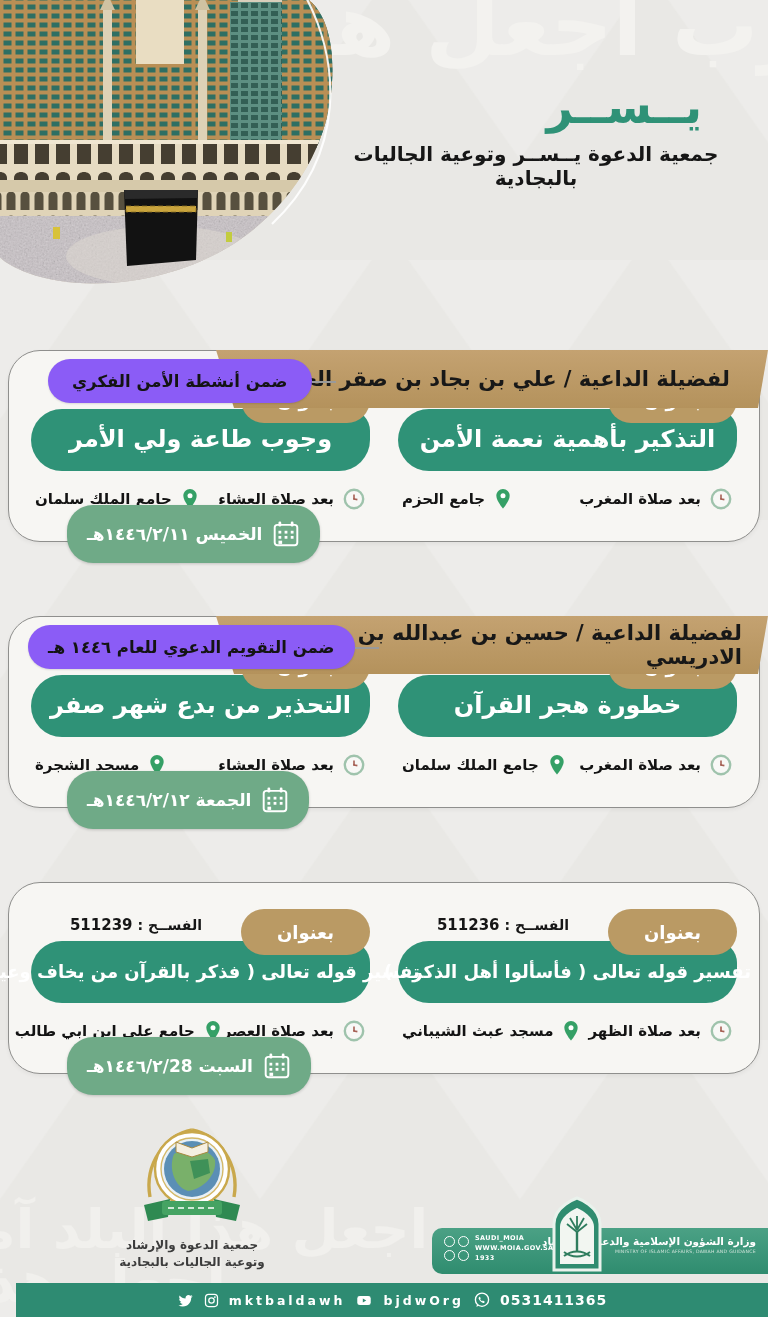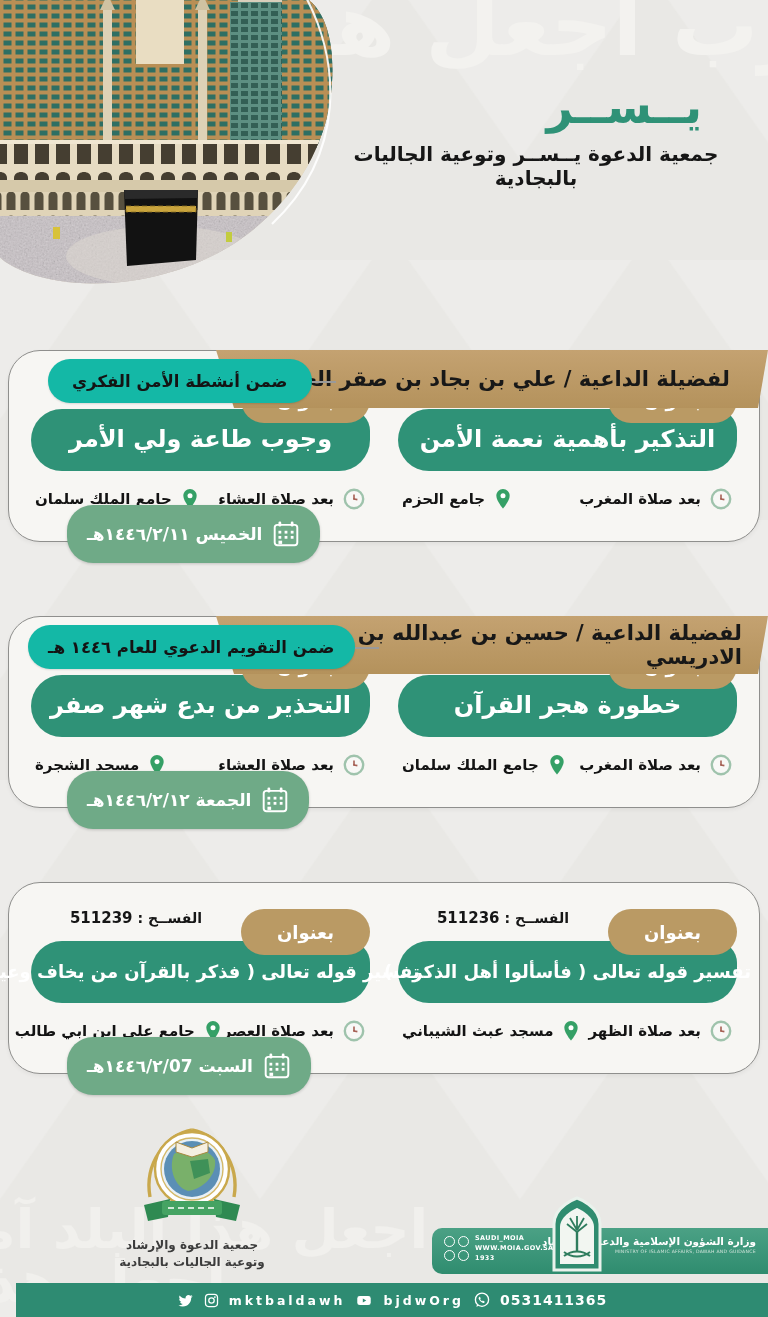--- a/index.html
+++ b/index.html
@@ -38,39 +38,39 @@
   .ribbon{
     position:absolute;top:0;left:-8px;right:auto;z-index:3;
     width:552px;height:58px;right:-8px;left:auto;
     background:linear-gradient(180deg,#c4a271,#b4925c);
     clip-path:polygon(0 0,100% 0,calc(100% - 10px) 100%,18px 100%);
     display:flex;align-items:center;justify-content:center;
     font-size:21px;color:#181818;padding:0 26px 0 30px;
   }
   .badge-pill{
     position:absolute;top:9px;left:40px;z-index:4;height:44px;
-    background:#14b8a6;border-radius:24px;display:flex;align-items:center;
+    background:#8b5cf6;border-radius:24px;display:flex;align-items:center;
     padding:0 24px;font-size:16.5px;color:#141414;box-shadow:0 1px 2px rgba(0,0,0,.12);
   }
   .badge-pill::after{content:"";position:absolute;right:-24px;top:50%;width:24px;height:1.5px;background:#9a9a9a;}
   .section.s2 .badge-pill{left:20px;padding:0 20px;}
   .card{
     position:relative;margin-top:32px;z-index:1;
     background:#f7f6f3;border:1.5px solid #8f8f8d;border-radius:32px;
     padding:26px 22px 30px;box-shadow:0 2px 4px rgba(0,0,0,.05);
   }
   .section.s3 .card{margin-top:0;}
   .events-row{display:flex;gap:28px;}
   .event{flex:1;min-width:0;display:flex;flex-direction:column;}
   .event-head{display:flex;align-items:flex-start;position:relative;z-index:2;margin-bottom:-14px;}
   .title-pill{
     background:#ba9a64;color:#fff;border-radius:24px;height:46px;
     display:flex;align-items:center;padding:14px 36px;font-size:18px;
   }
-  .permit{flex:1;text-align:center;font-size:14px;color:#161616;white-space:nowrap;}
+  .permit{flex:1;text-align:center;margin-top:7px;font-size:14px;color:#161616;white-space:nowrap;}
   .permit-num{font-size:15px;letter-spacing:2px;}
   .title-bar{
     position:relative;z-index:1;background:#2f9277;border-radius:34px 24px 34px 34px;
     min-height:62px;display:flex;align-items:center;justify-content:center;
     color:#fff;font-size:24px;padding:6px 18px 8px;text-align:center;white-space:nowrap;
   }
   .section.s3 .title-bar{font-size:18px;}
   .meta{display:flex;justify-content:space-between;margin-top:16px;padding:0 4px;}
   .meta-item{display:flex;align-items:center;gap:8px;font-size:15px;color:#131313;white-space:nowrap;}
   .meta-item svg{flex:0 0 auto;}
@@ -407,21 +407,21 @@
               <rect x="17.4" y="0.5" width="2.6" height="4.5" rx="1.2" fill="#fff"></rect>
               <rect x="2.5" y="3.5" width="21" height="19" rx="2.5" fill="none" stroke="#fff" stroke-width="1.8"></rect>
               <rect x="6" y="9" width="2.6" height="2.6" fill="#fff"></rect>
               <rect x="11.7" y="9" width="2.6" height="2.6" fill="#fff"></rect>
               <rect x="17.4" y="9" width="2.6" height="2.6" fill="#fff"></rect>
               <rect x="6" y="13.8" width="2.6" height="2.6" fill="#fff"></rect>
               <rect x="11.7" y="13.8" width="2.6" height="2.6" fill="#fff"></rect>
               <rect x="17.4" y="13.8" width="2.6" height="2.6" fill="#fff"></rect>
               <rect x="6" y="18.2" width="3.4" height="3" fill="#fff"></rect>
             </svg>
-          <span>السبت ١٤٤٦/٢/07هـ</span>
+          <span>السبت ١٤٤٦/٢/28هـ</span>
         </div>
       </div>
     </div>
   </div>
 
   <div class="footer">
     <div class="assoc">
       <svg width="120" height="108" viewBox="0 0 120 108">
         <path d="M18 76 C12 42 34 14 60 9" fill="none" stroke="#c9a84c" stroke-width="3.4"></path>
         <path d="M102 76 C108 42 86 14 60 9" fill="none" stroke="#c9a84c" stroke-width="3.4"></path>

